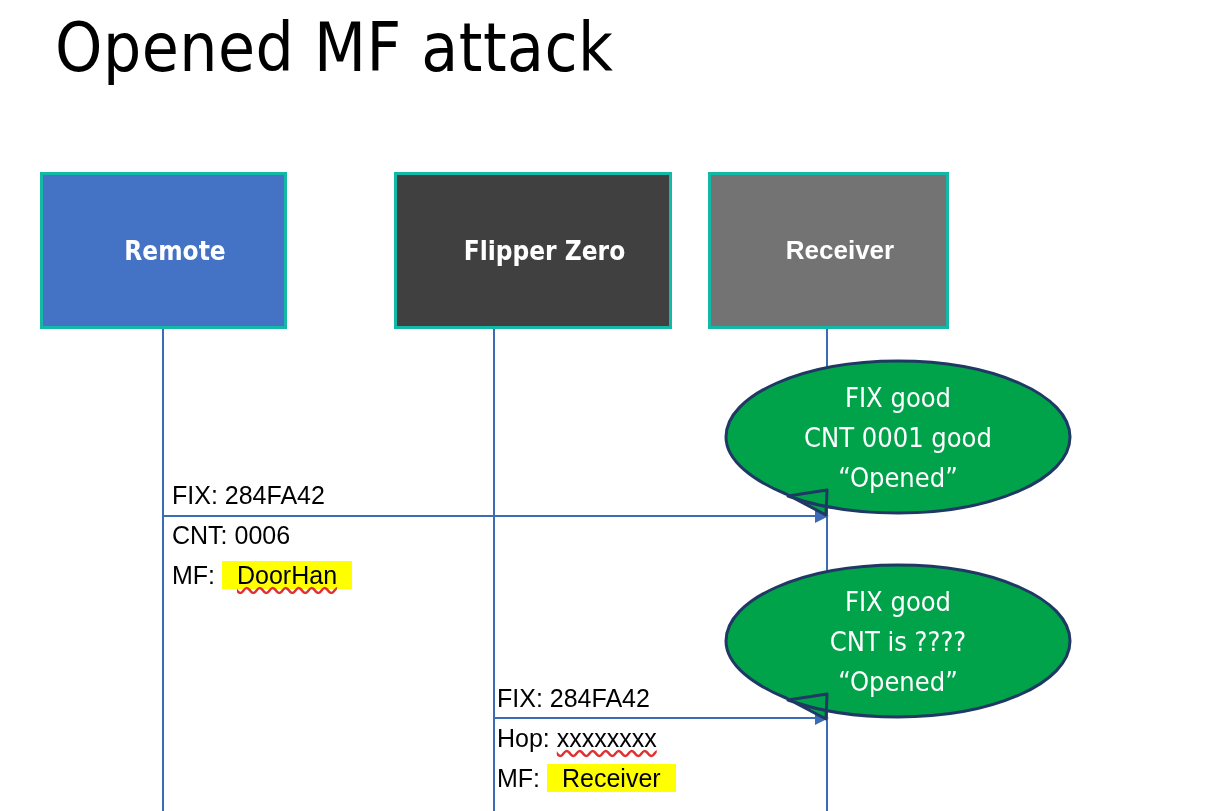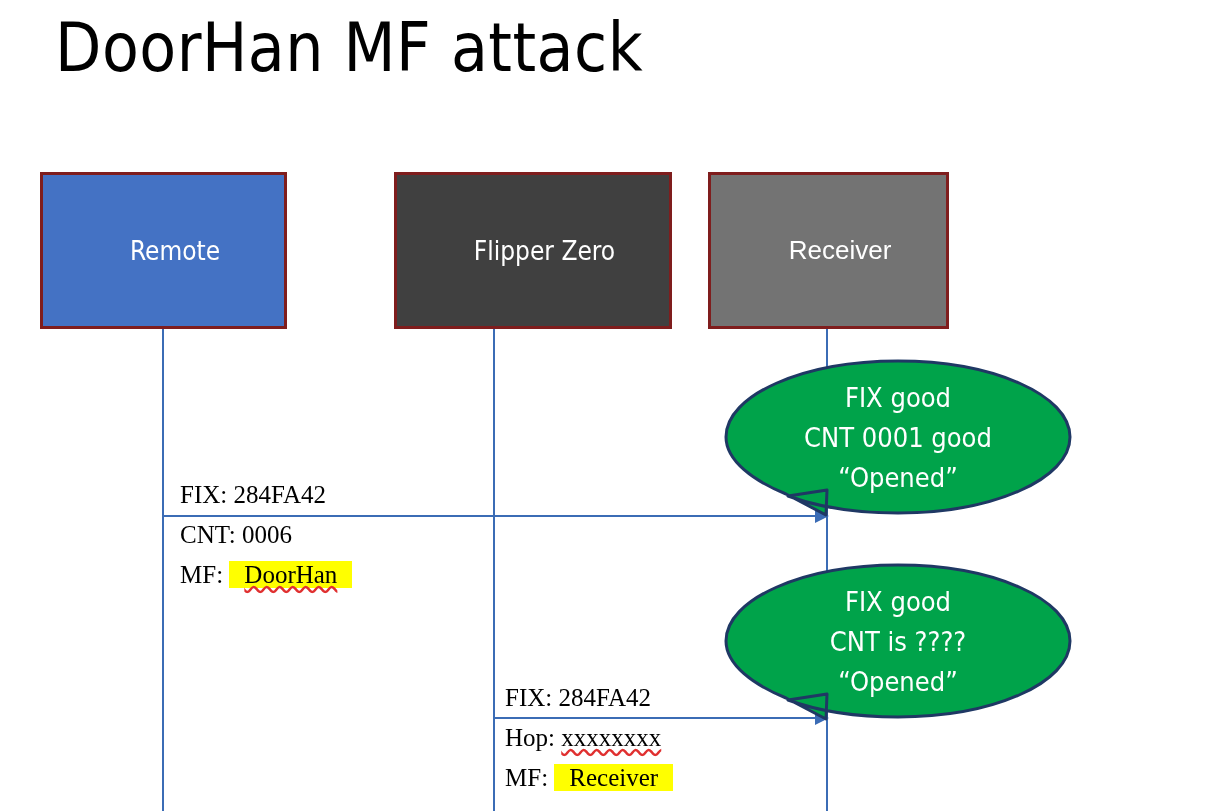--- a/index.html
+++ b/index.html
@@ -34,28 +34,28 @@
   .lifeline {
     position: absolute;
     width: 2px;
     background: #3B6CB5;
   }
 
   
   .actor-box {
     position: absolute;
     box-sizing: border-box;
-    border: 3px solid #7f1d1d;
+    border: 3px solid #14b8a6;
     display: flex;
     align-items: center;
     justify-content: center;
     color: #ffffff;
     font-size: 26px;
     font-family: "DejaVu Sans Condensed", "Liberation Sans", sans-serif;
-    font-weight: 400;
+    font-weight: 700;
     padding-left: 23px;
   }
   .actor-box.remote   { left: 40px;  top: 172px; width: 247px; height: 157px; background: #4472C4; }
   .actor-box.flipper  { left: 394px; top: 172px; width: 278px; height: 157px; background: #404040; }
   .actor-box.receiver { left: 708px; top: 172px; width: 241px; height: 157px; background: #737373; }
   .actor-box.receiver .actor-label {
     font-family: "Liberation Sans", sans-serif;
   }
 
   
@@ -71,26 +71,25 @@
     width: 0;
     height: 0;
     border-top: 7px solid transparent;
     border-bottom: 7px solid transparent;
     border-left: 14px solid #3B6CB5;
   }
 
   
   .msg-text {
     position: absolute;
-    font-family: Liberation Serif, serif;
+    font-family: Liberation Sans, sans-serif;
     font-size: 25px;
     line-height: 40px;
     color: #000000;
     white-space: nowrap;
-    margin-left: 8px;
   }
   .msg-text .row { display: block; }
   .hl {
     background: #FFFF00;
     padding: 0 15px;
   }
   .squiggle {
     text-decoration: underline wavy #E03030;
     text-decoration-skip-ink: none;
   }
@@ -117,21 +116,21 @@
   .callout .callout-text .row { display: block; }
 
   #callout-1 { left: 724px; top: 360px; }
   #callout-2 { left: 724px; top: 564px; }
 </style>
 </head>
 <body>
 
 <div id="slide">
 
-  <div id="slide-title">DoorHan MF attack</div>
+  <div id="slide-title">Opened MF attack</div>
 
   <div class="lifeline" style="left:162px; top:328px; height:483px;"></div>
   <div class="lifeline" style="left:493px; top:328px; height:483px;"></div>
   <div class="lifeline" style="left:826px; top:328px; height:483px;"></div>
 
   <div class="actor-box remote">
     <span class="actor-label">Remote</span>
   </div>
   <div class="actor-box flipper">
     <span class="actor-label">Flipper Zero</span>

